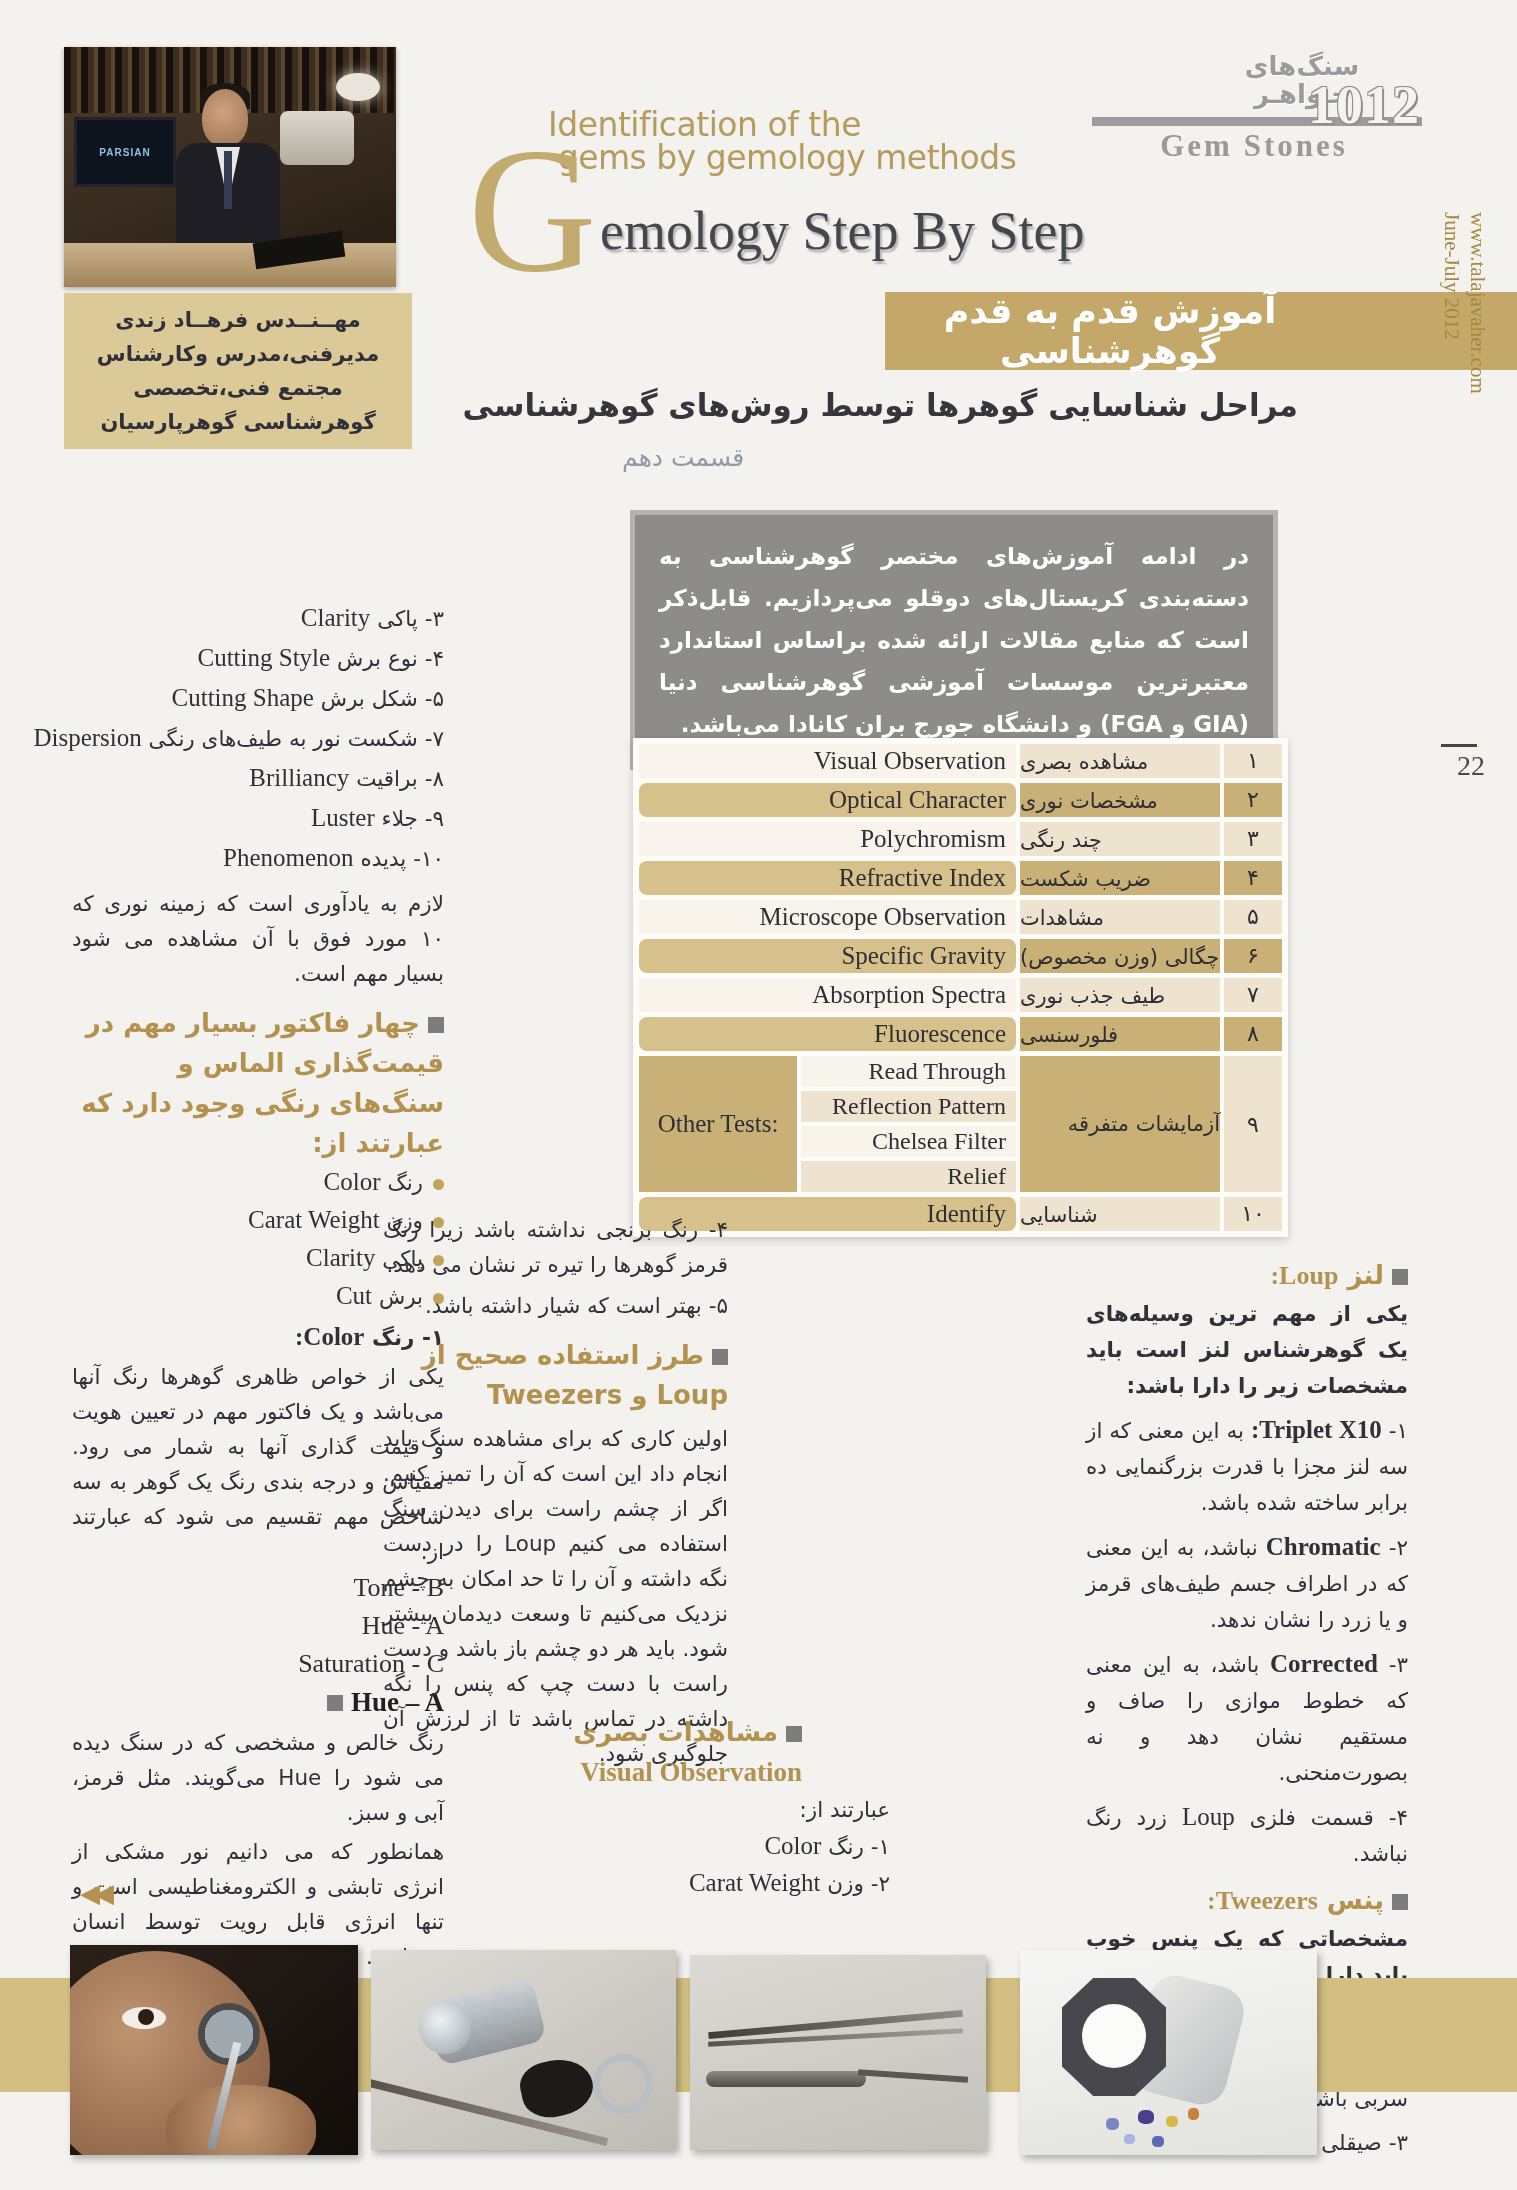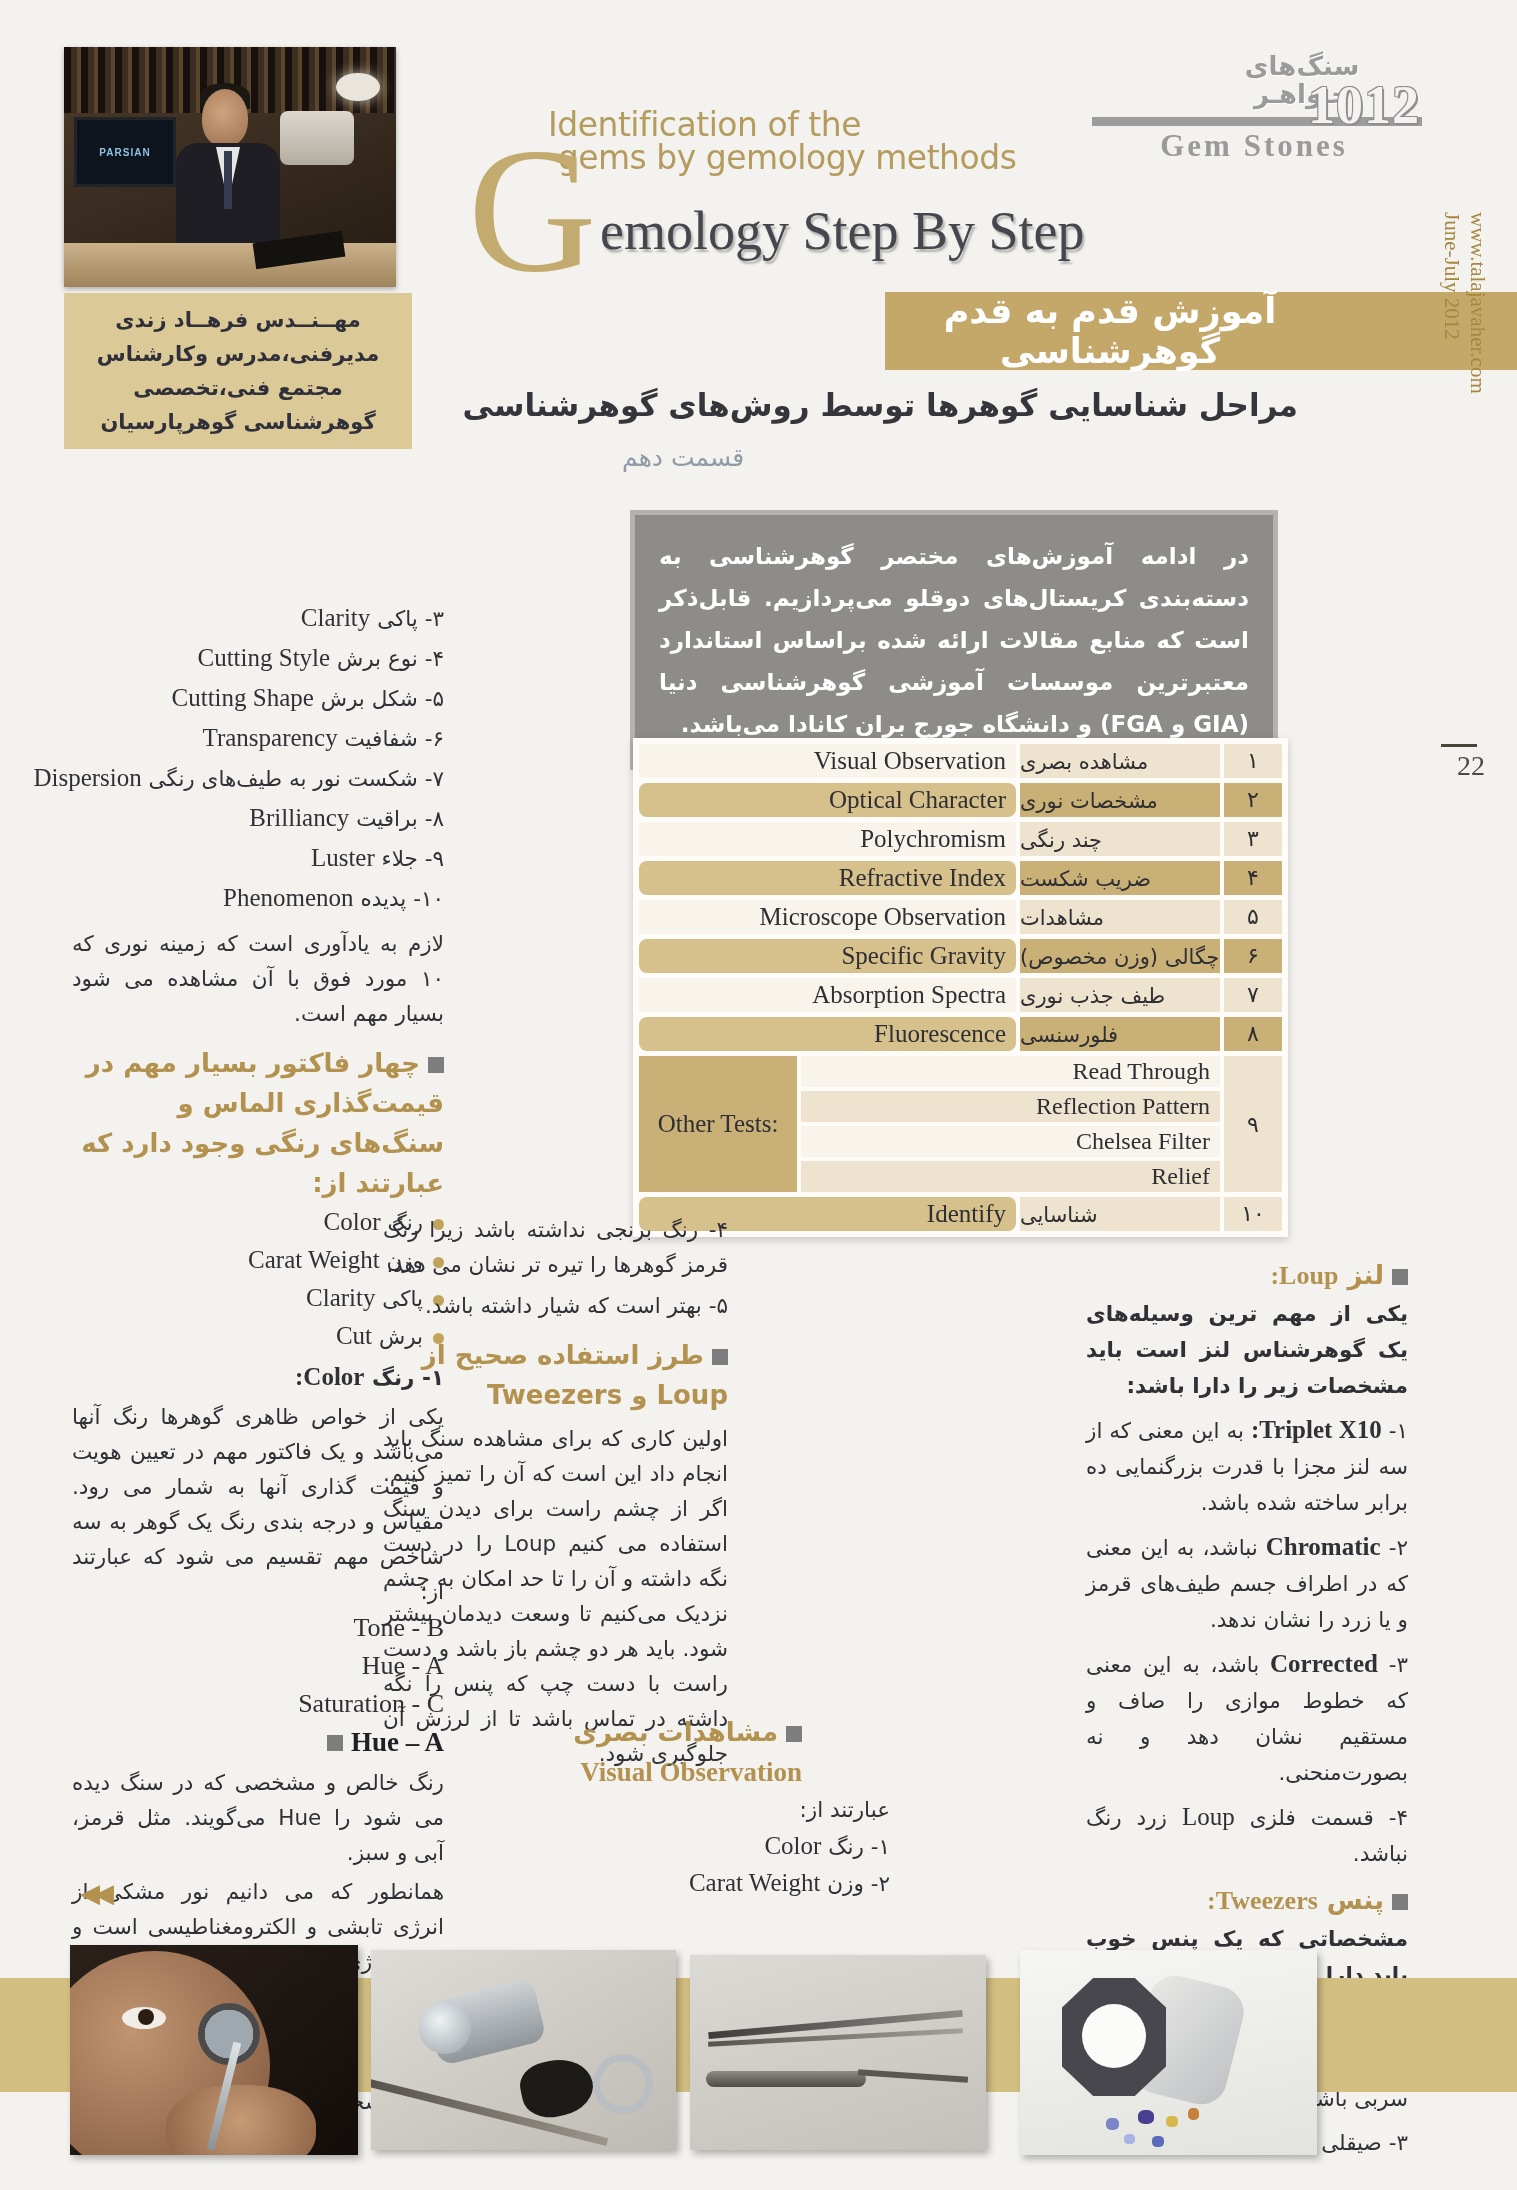--- a/index.html
+++ b/index.html
@@ -258,36 +258,36 @@
   </div>
 
   <div class="t-row9">
     <div class="t9-label">Other Tests:</div>
     <div class="t9-subs">
       <div class="t9-sub bg-cl">Read Through</div>
       <div class="t9-sub bg-c">Reflection Pattern</div>
       <div class="t9-sub bg-cl">Chelsea Filter</div>
       <div class="t9-sub bg-c">Relief</div>
     </div>
+    <div class="t9-fa">آزمایشات متفرقه</div>
     <div class="t9-num">۹</div>
   </div>
 
   <div class="t-row" style="margin-bottom:0">
     <div class="t-en bg-tl">Identify</div>
     <div class="t-fa bg-c">شناسایی</div>
     <div class="t-num bg-c">۱۰</div>
   </div>
 </div>
 
 <div class="abs left-col col rtl">
   <div class="num-list">
     <div><span>۳-</span> <span>پاکی</span> <span class="en-word">Clarity</span></div>
     <div><span>۴-</span> <span>نوع برش</span> <span class="en-word">Cutting Style</span></div>
     <div><span>۵-</span> <span>شکل برش</span> <span class="en-word">Cutting Shape</span></div>
-    <div><span>۶-</span> <span>شفافیت</span> <span class="en-word">Transparency</span></div>
     <div><span>۷-</span> <span>شکست نور به طیف‌های رنگی</span> <span class="en-word">Dispersion</span></div>
     <div><span>۸-</span> <span>براقیت</span> <span class="en-word">Brilliancy</span></div>
     <div><span>۹-</span> <span>جلاء</span> <span class="en-word">Luster</span></div>
     <div><span>۱۰-</span> <span>پدیده</span> <span class="en-word">Phenomenon</span></div>
   </div>
   <div class="note">لازم به یادآوری است که زمینه نوری که ۱۰ مورد فوق با آن مشاهده می شود بسیار مهم است.</div>
   <div class="gold-h">
     <span class="sq"></span><span>چهار فاکتور بسیار مهم در قیمت‌گذاری الماس و سنگ‌های رنگی وجود دارد که عبارتند از:</span>
   </div>
   <div class="bullet-list">

